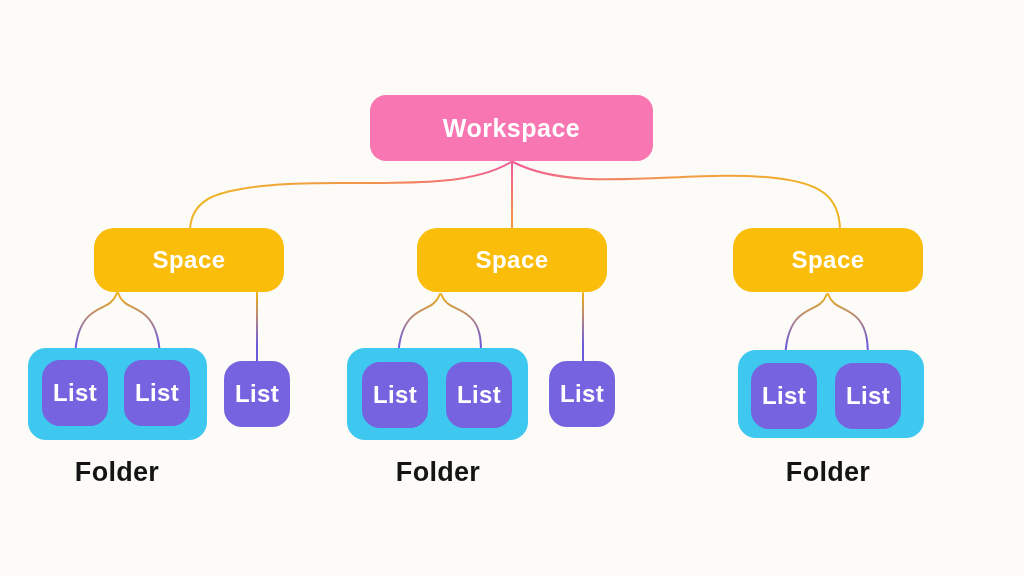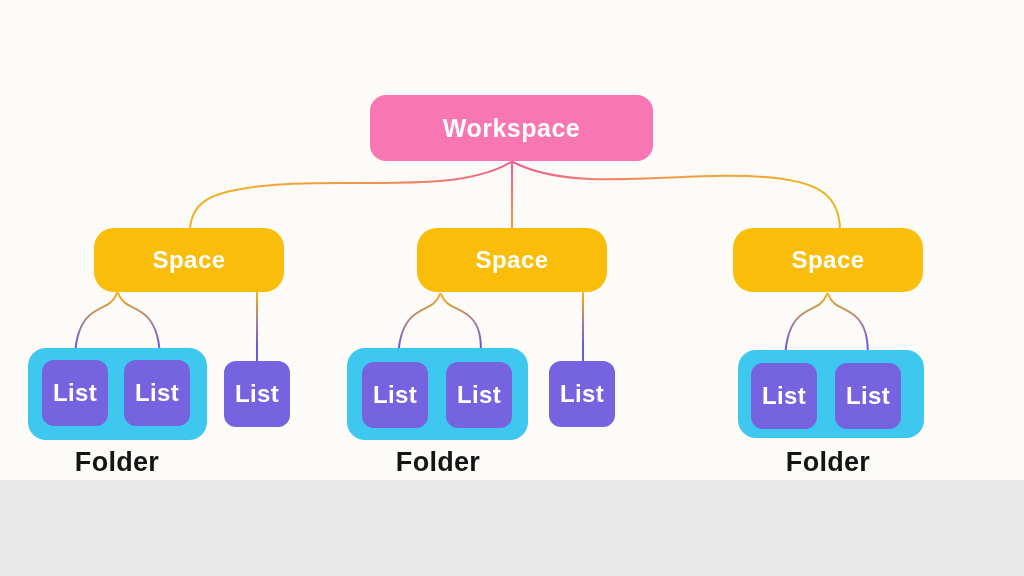--- a/index.html
+++ b/index.html
@@ -2,21 +2,21 @@
 <html style="--background: #FCFBF8; --workspace_pink: #F876B1; --space_yellow: #FABD0A; --folder_cyan: #3EC8F0; --list_purple: #7663E0; --node_text: #FFFFFF; --label_dark: #141414; --connector_pink: #F25C95; --connector_orange: #F2993F; --connector_yellow: #EFAE12; --connector_purple: #6C5BD8;"><head>
 <meta charset="utf-8">
 <style>
   html,body{margin:0;padding:0;}
   body{
     font-family:"Liberation Sans", sans-serif;
     background:#e9e9e9;
   }
   .canvas{
     position:relative;
-    width:1024px;height:480px;
+    width:1024px;height:576px;
     background:var(--background,#FCFBF8);
     overflow:hidden;
   }
   svg.connectors{
     position:absolute;left:0;top:0;width:1024px;height:576px;
     pointer-events:none;
   }
   .node{
     position:absolute;
     display:flex;align-items:center;justify-content:center;
@@ -43,35 +43,35 @@
     position:absolute;
     background:var(--folder_cyan,#3EC8F0);
     border-radius:18px;
   }
   .folder.f1{left:28px;top:348px;width:179px;height:92px;}
   .folder.f2{left:347px;top:348px;width:181px;height:92px;}
   .folder.f3{left:738px;top:350px;width:186px;height:88px;}
   .list{
     width:66px;height:66px;
     background:var(--list_purple,#7663E0);
-    border-radius:12px;
+    border-radius:18px;
     font-size:24px;
     letter-spacing:.3px;
   }
   .l1a{left:42px;top:360px;}
   .l1b{left:124px;top:360px;}
   .l1c{left:224px;top:361px;}
   .l2a{left:362px;top:362px;}
   .l2b{left:446px;top:362px;}
   .l2c{left:549px;top:361px;}
   .l3a{left:751px;top:363px;}
   .l3b{left:835px;top:363px;}
   .folder-label{
     position:absolute;
-    top:447px;width:220px;
+    top:457px;width:220px;
     text-align:center;
     color:var(--label_dark,#141414);
     font-size:27px;font-weight:bold;
     letter-spacing:.3px;
   }
   .fl1{left:7px;}
   .fl2{left:328px;}
   .fl3{left:718px;}
 </style>
 </head>

